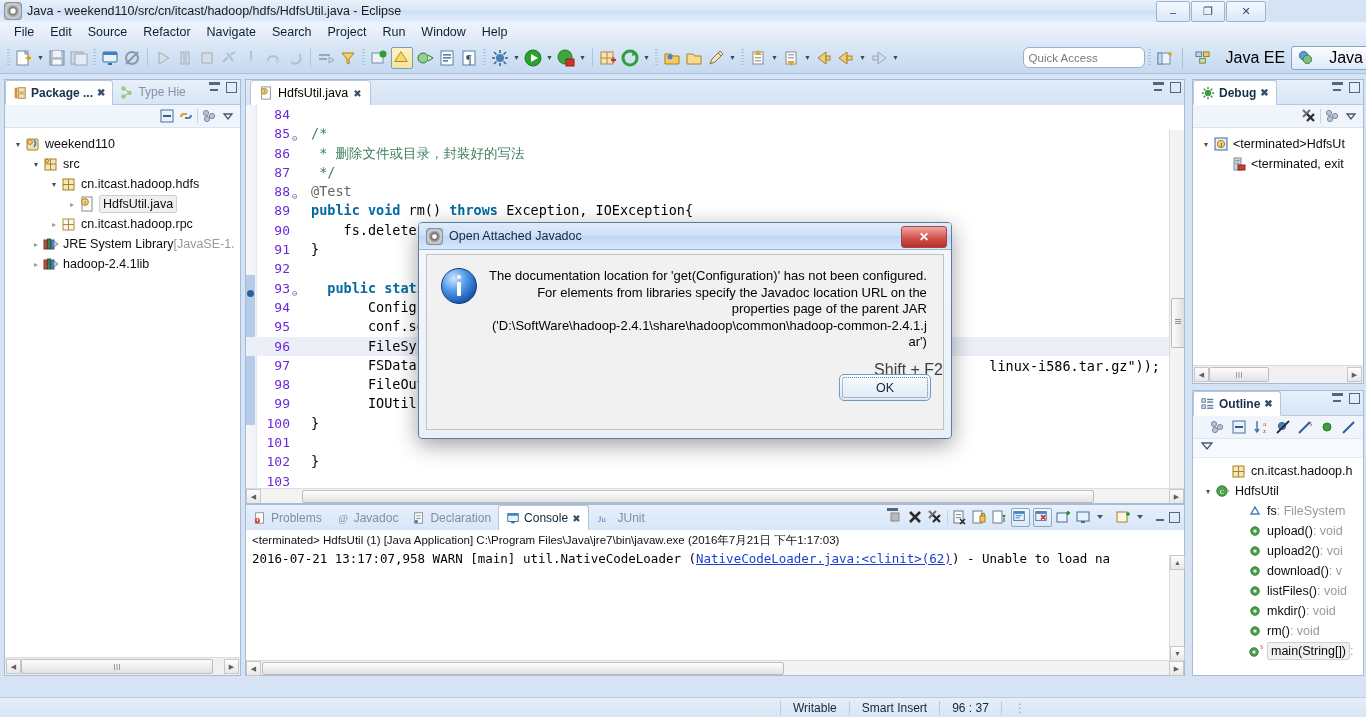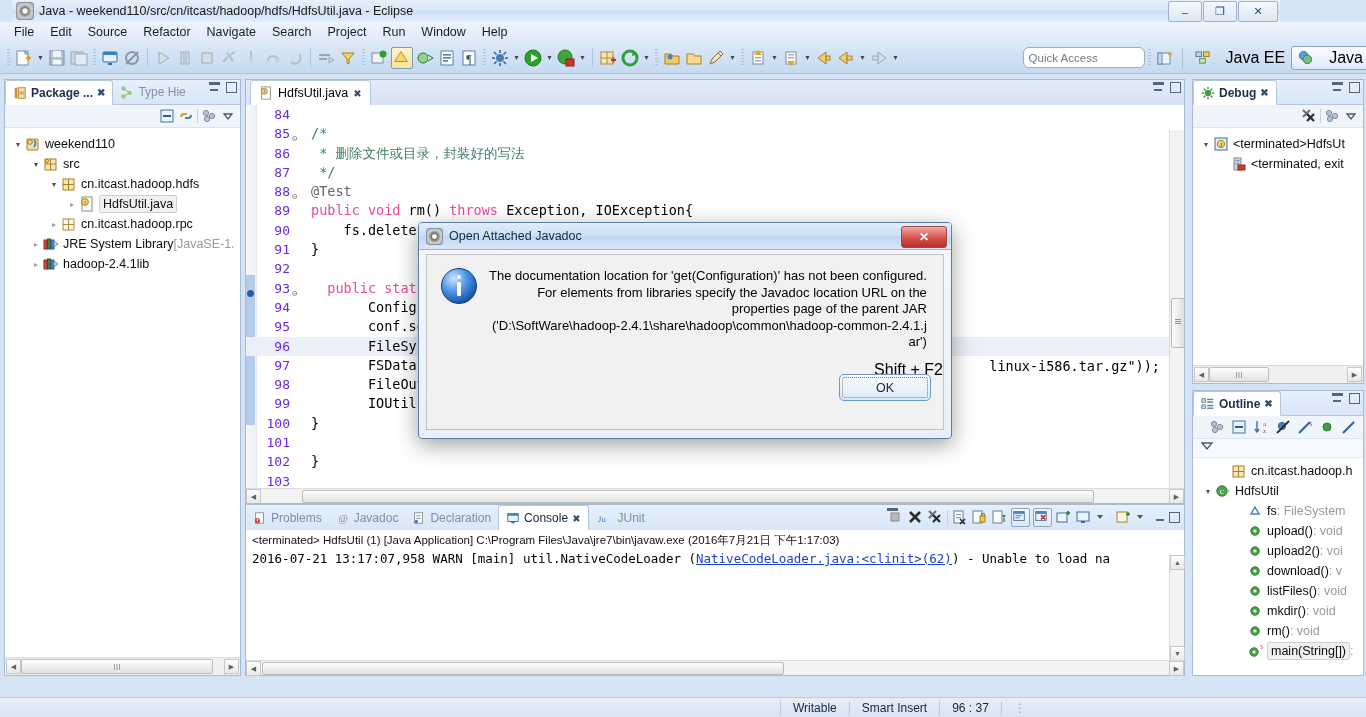--- a/index.html
+++ b/index.html
@@ -7,21 +7,21 @@
     width:1366px;height:717px;overflow:hidden;
     font-family:"Liberation Sans",sans-serif;
     font-size:12px;color:#000;
     background:#d6e3f5;
     -webkit-font-smoothing:antialiased;
   }
   #app{position:relative;width:1366px;height:717px;}
 
   
   .titlebar{
-    position:absolute;left:12px;top:0;width:1268px;height:22px;
+    position:absolute;left:0;top:0;width:1268px;height:22px;
     background:linear-gradient(to bottom,#e8f0fb 0%,#dae7f7 45%,#cfe0f5 50%,#e3eefc 100%);
     border-bottom:1px solid #a8bdd8;
     display:flex;align-items:center;
   }
   .title-icon{width:16px;height:16px;margin:0 5px 0 4px;border-radius:3px;
     background:radial-gradient(circle at 50% 50%,#ffffff 18%,#7d7d7d 30%,#cfcfcf 60%,#9aa6b5 100%);
     border:1px solid #8a95a3;flex:0 0 auto;}
   .title-text{font-size:12.5px;color:#1a1a1a;white-space:nowrap;}
   .wincontrols{position:absolute;right:2px;top:1px;display:flex;gap:1px;}
   .winbtn{width:32px;height:19px;border:1px solid #9fb3ce;border-radius:2px;
@@ -100,21 +100,21 @@
   .gutter-left{position:absolute;left:0;top:0;width:10px;height:100%;
     background:linear-gradient(to right,#f6f8fa,#eef2f7);border-right:1px solid #e3e8ee;}
   .codelines{position:absolute;left:0;top:0;right:14px;bottom:14px;
     font-family:"DejaVu Sans Mono","Liberation Mono",monospace;font-size:13.5px;line-height:19.3px;}
   .cl{height:19.3px;display:flex;align-items:center;white-space:pre;position:relative;}
   .cl.hl{background:#eaeff8;}
   .ln{width:44px;text-align:right;padding-right:7px;color:#6d28d9;font-size:13px;
     font-family:"DejaVu Sans Mono","Liberation Mono",monospace;flex:0 0 auto;}
   .fold{position:absolute;left:46px;width:9px;height:9px;font-size:9px;color:#5c6b7d;}
   .ctext{padding-left:14px;color:#000;}
-  .kw{color:#ec4899;font-weight:normal;}
+  .kw{color:#0369a1;font-weight:bold;}
   .cmt{color:#3f7f5f;}
   .ann{color:#646464;}
   .ed-vscroll{position:absolute;right:0;top:25px;width:14px;bottom:14px;background:#f3f3f3;border-left:1px solid #dcdcdc;}
   .ed-vthumb{position:absolute;left:1px;top:168px;width:12px;height:48px;
     background:linear-gradient(to right,#fdfdfd,#e0e0e0);border:1px solid #b9b9b9;border-radius:2px;}
   .ed-hscroll{position:absolute;left:0;right:0;bottom:0;height:14px;background:#f3f3f3;border-top:1px solid #dcdcdc;}
   .ed-hthumb{position:absolute;left:56px;top:1px;width:790px;height:11px;
     background:linear-gradient(to bottom,#fdfdfd,#e2e2e2);border:1px solid #bdbdbd;border-radius:2px;}
   .sq-arrow{position:absolute;width:13px;height:13px;display:flex;align-items:center;justify-content:center;
     font-size:7px;color:#606060;background:linear-gradient(to bottom,#fdfdfd,#e8e8e8);border:1px solid #c7c7c7;}
@@ -160,21 +160,21 @@
     color:#fff;display:flex;align-items:center;justify-content:center;font-size:12px;font-weight:bold;}
   .dlg-body{position:absolute;left:7px;right:7px;top:31px;bottom:8px;
     background:#f1f1f1;border:1px solid #c2c2c2;text-align:right;}
   .dlg-info{display:flex;padding:13px 14px 0 14px;}
   .info-ico{width:34px;height:34px;border-radius:50%;flex:0 0 auto;margin-right:12px;
     background:radial-gradient(circle at 34% 28%,#cfe6ff 0%,#4f9ae8 38%,#1550a8 78%,#0b3676 100%);
     position:relative;border:1px solid #0d3a7c;}
   .info-ico:before{content:"";position:absolute;left:15px;top:6px;width:4px;height:4px;border-radius:50%;background:#fff;}
   .info-ico:after{content:"";position:absolute;left:15px;top:13px;width:4px;height:14px;border-radius:1px;background:#fff;}
   .dlg-msg{font-size:13px;line-height:16.5px;color:#000;white-space:pre-line;}
-  .dlg-shortcut{color:#000000;font-size:16px;padding:10px 0 0 76px;}
+  .dlg-shortcut{color:#404040;font-size:16px;padding:10px 0 0 76px;}
   .dlg-okwrap{position:absolute;right:12px;bottom:28px;}
   .dlg-ok{width:90px;height:25px;border:1px solid #6b9bc9;border-radius:5px;
     background:linear-gradient(to bottom,#fafdff,#dce9f8);
     display:flex;align-items:center;justify-content:center;font-size:12.5px;color:#10253d;
     outline:1px dotted #7a7a7a;outline-offset:-4px;}
 
   
   svg{display:block;}
 </style>
 </head>

